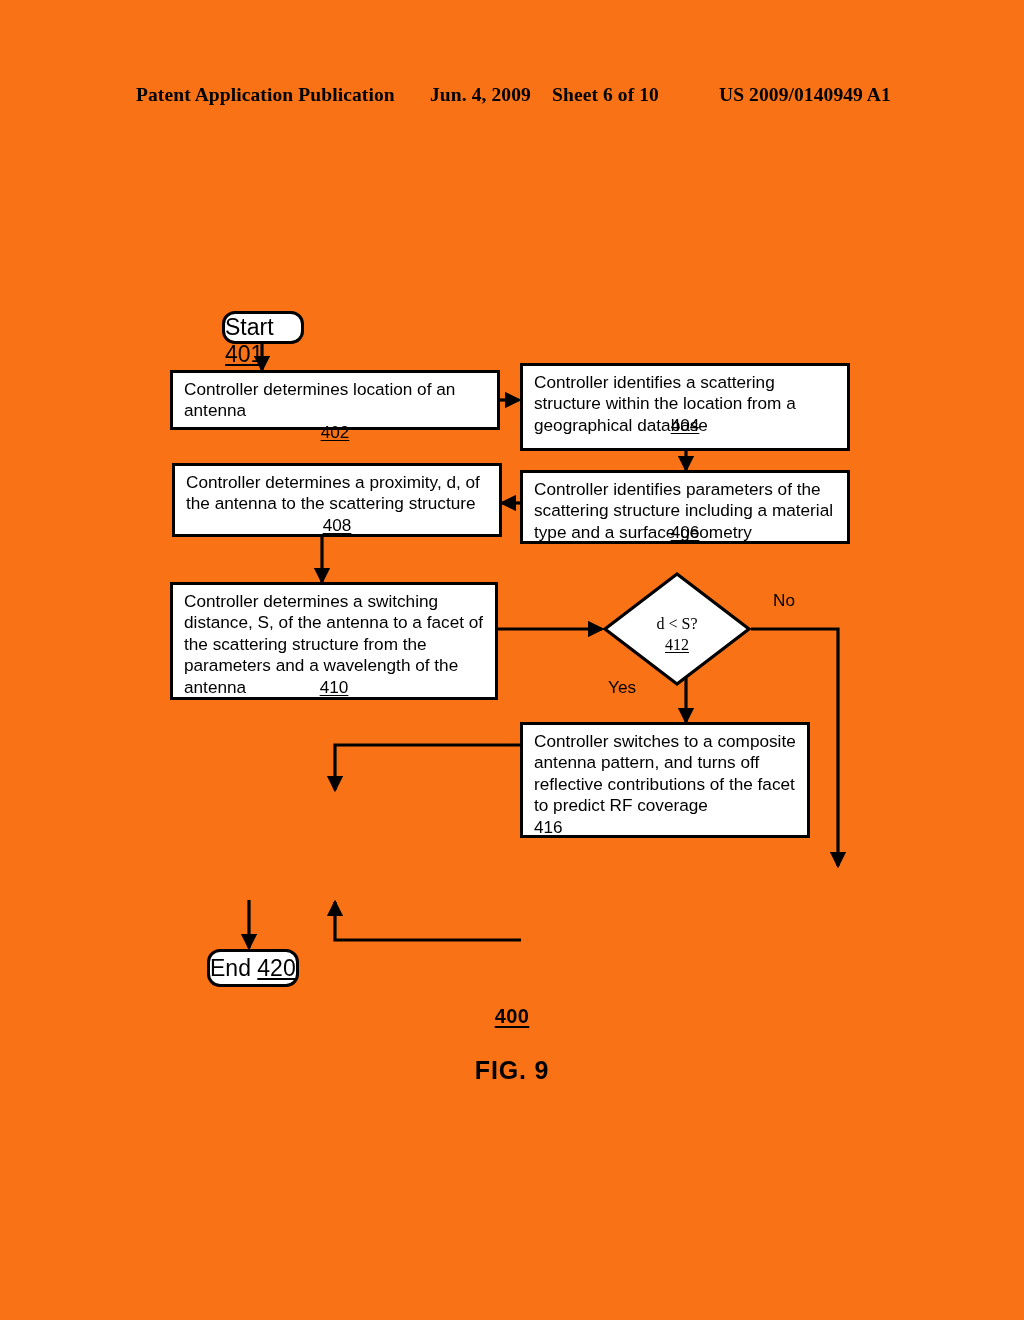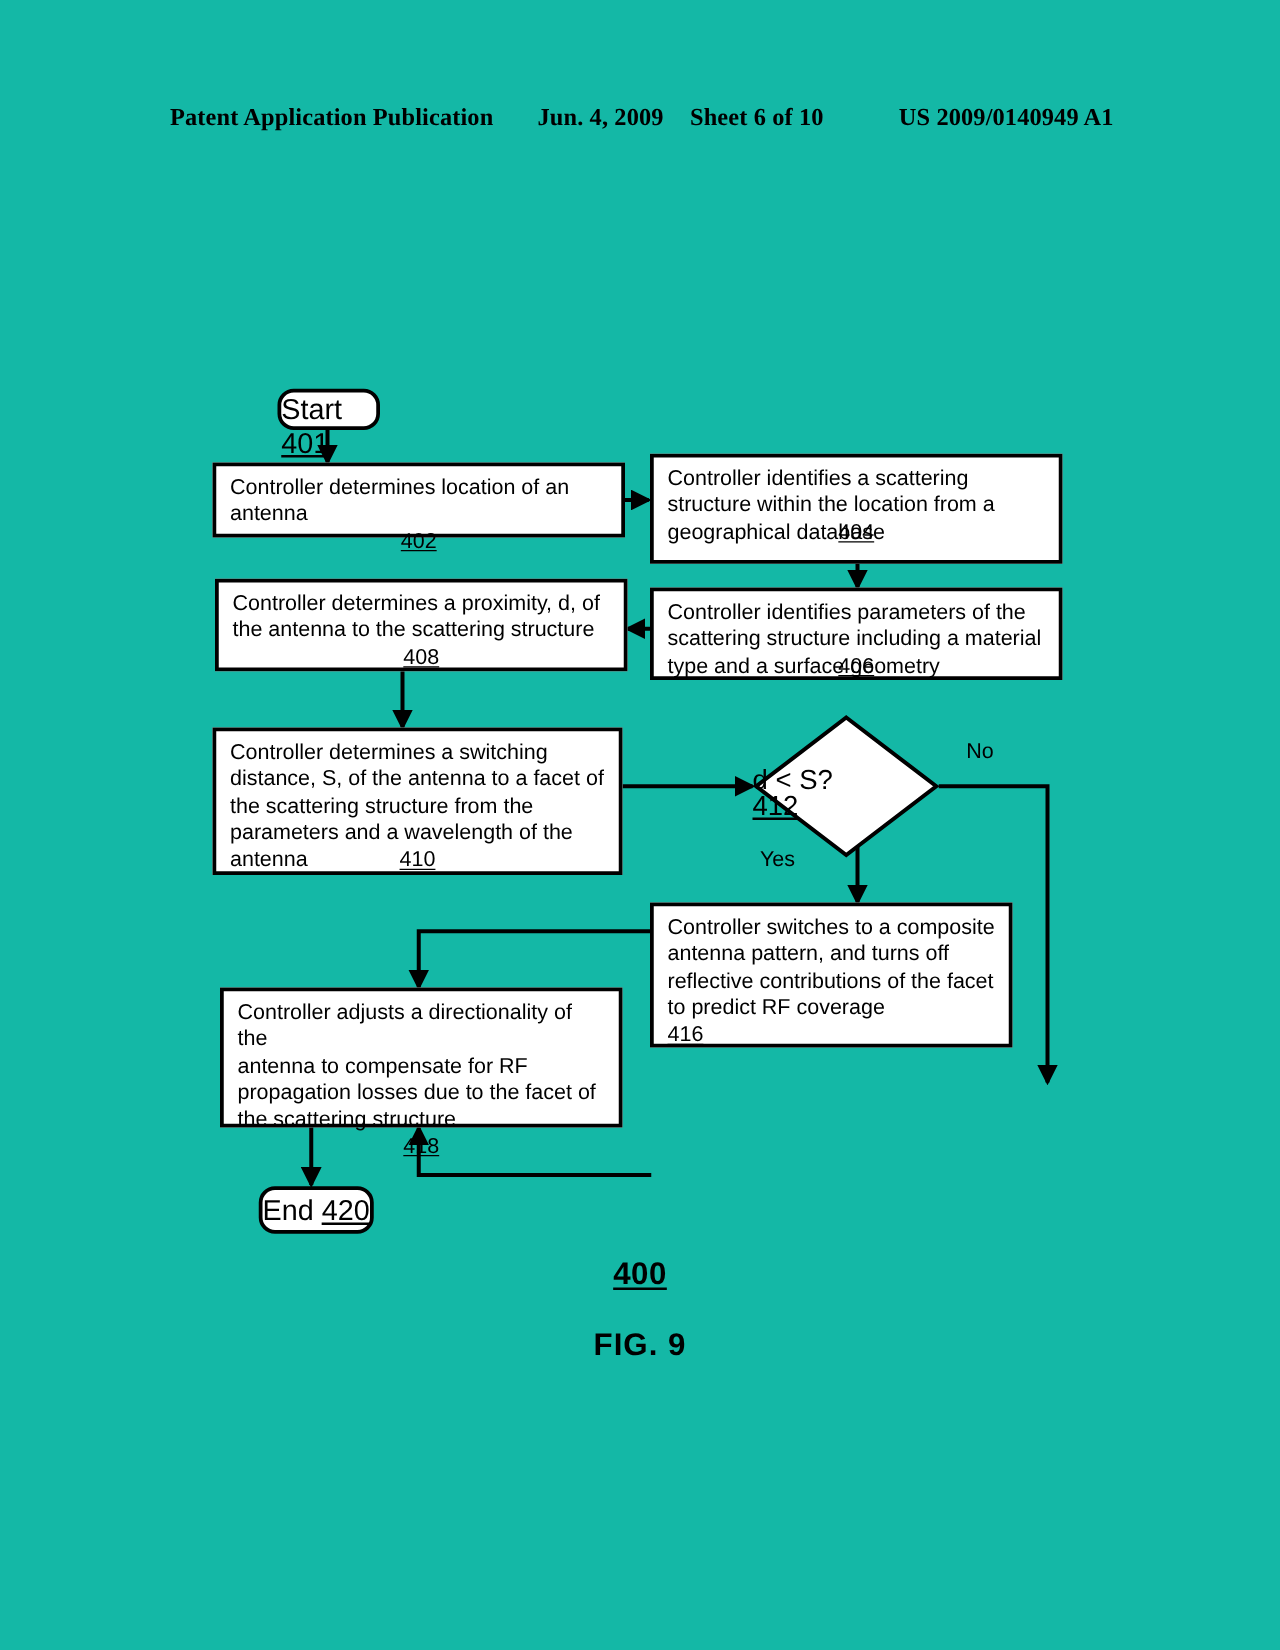--- a/index.html
+++ b/index.html
@@ -9,21 +9,21 @@
     background: #ffffff;
   }
   body {
     font-family: "Liberation Sans", sans-serif;
     color: #000000;
   }
   #page {
     position: relative;
     width: 1024px;
     height: 1320px;
-    background: #14b8a6;
+    background: #f97316;
     overflow: hidden;
   }
 
   
   #page-header {
     position: absolute;
     left: 0;
     top: 84px;
     width: 1024px;
     height: 30px;
@@ -96,23 +96,25 @@
   
   #decision-412 {
     position: absolute;
     z-index: 3;
   }
   #decision-412 .dia-label {
     position: absolute;
     left: 0;
     top: 42px;
     width: 100%;
-    font-size: 22px;
+    text-align: center;
+    font-size: 16px;
     line-height: 21px;
     z-index: 4;
+    font-family: Liberation Serif, serif;
   }
 
   
   .fc-label {
     position: absolute;
     font-size: 17.2px;
     line-height: 20px;
     z-index: 4;
     white-space: nowrap;
   }
@@ -130,21 +132,21 @@
   
   #fig-caption {
     position: absolute;
     left: 0;
     top: 1005px;
     width: 1024px;
     text-align: center;
   }
   #fig-caption .fig-num {
     display: block;
-    font-size: 25px;
+    font-size: 20px;
     font-weight: bold;
     text-decoration: underline;
     text-underline-offset: 3px;
     letter-spacing: 0.4px;
   }
   #fig-caption .fig-title {
     display: block;
     margin-top: 28px;
     font-size: 25px;
     font-weight: bold;
@@ -243,27 +245,20 @@
 
   <div class="fc-box" id="box-416" style="left:520px; top:722px; width:290px; height:116px;">
     <span class="fc-text">Controller switches to a composite
 antenna pattern, and turns off
 reflective contributions of the facet
 to predict RF coverage</span>
     <span class="ref-line">416</span>
   </div>
 
 
-  <div class="fc-box" id="box-418" style="left:176px; top:790px; width:322px; height:112px;">
-    <span class="fc-text">Controller adjusts a directionality of the
-antenna to compensate for RF
-propagation losses due to the facet of
-the scattering structure</span>
-    <span class="ref-own-right">418</span>
-  </div>
 
   <div id="decision-412" style="left:602px; top:571px; width:150px; height:116px;">
     <svg width="150" height="116" viewBox="0 0 150 116" aria-hidden="true">
       <polygon points="75,3 147,58 75,113 3,58" fill="#ffffff" stroke="#000000" stroke-width="3.2"></polygon>
     </svg>
     <div class="dia-label">
       <span>d &lt; S?</span><br>
       <span class="ref">412</span>
     </div>
   </div>

